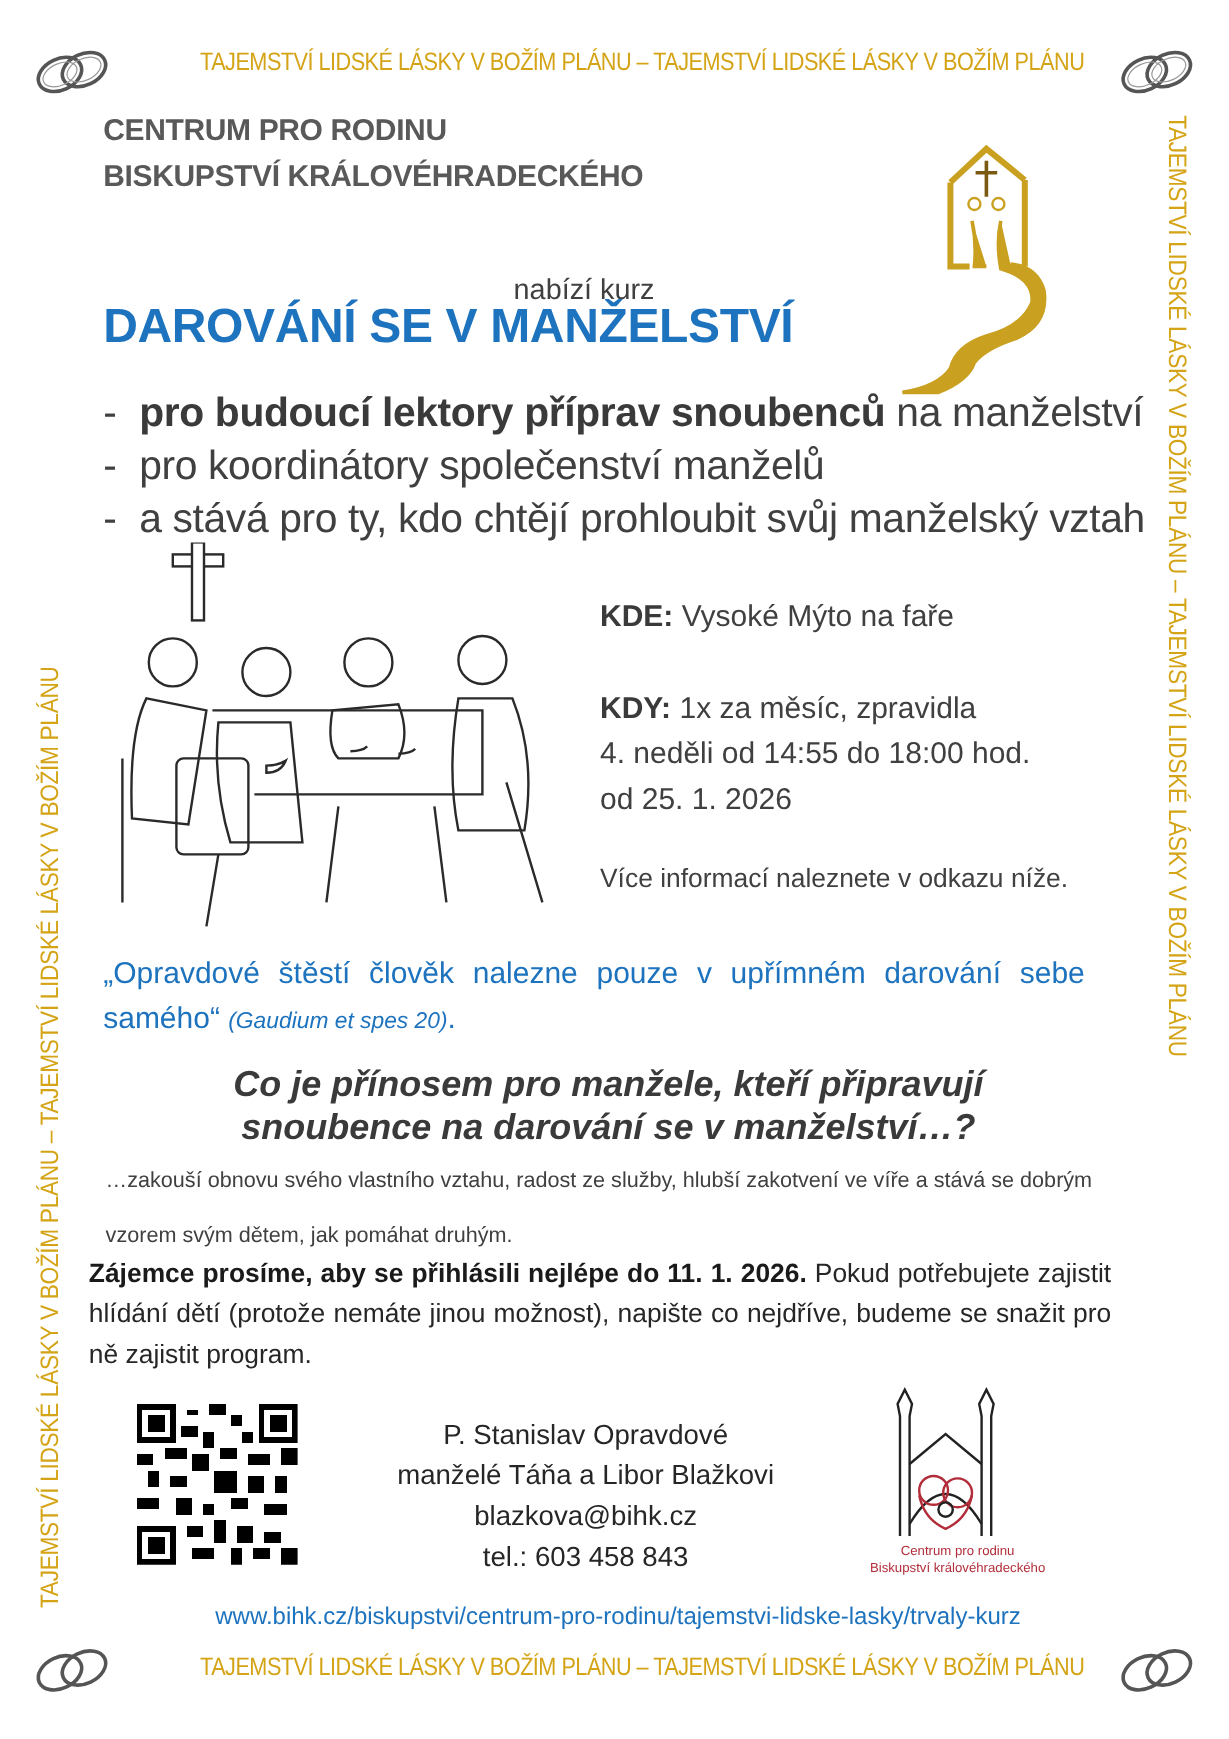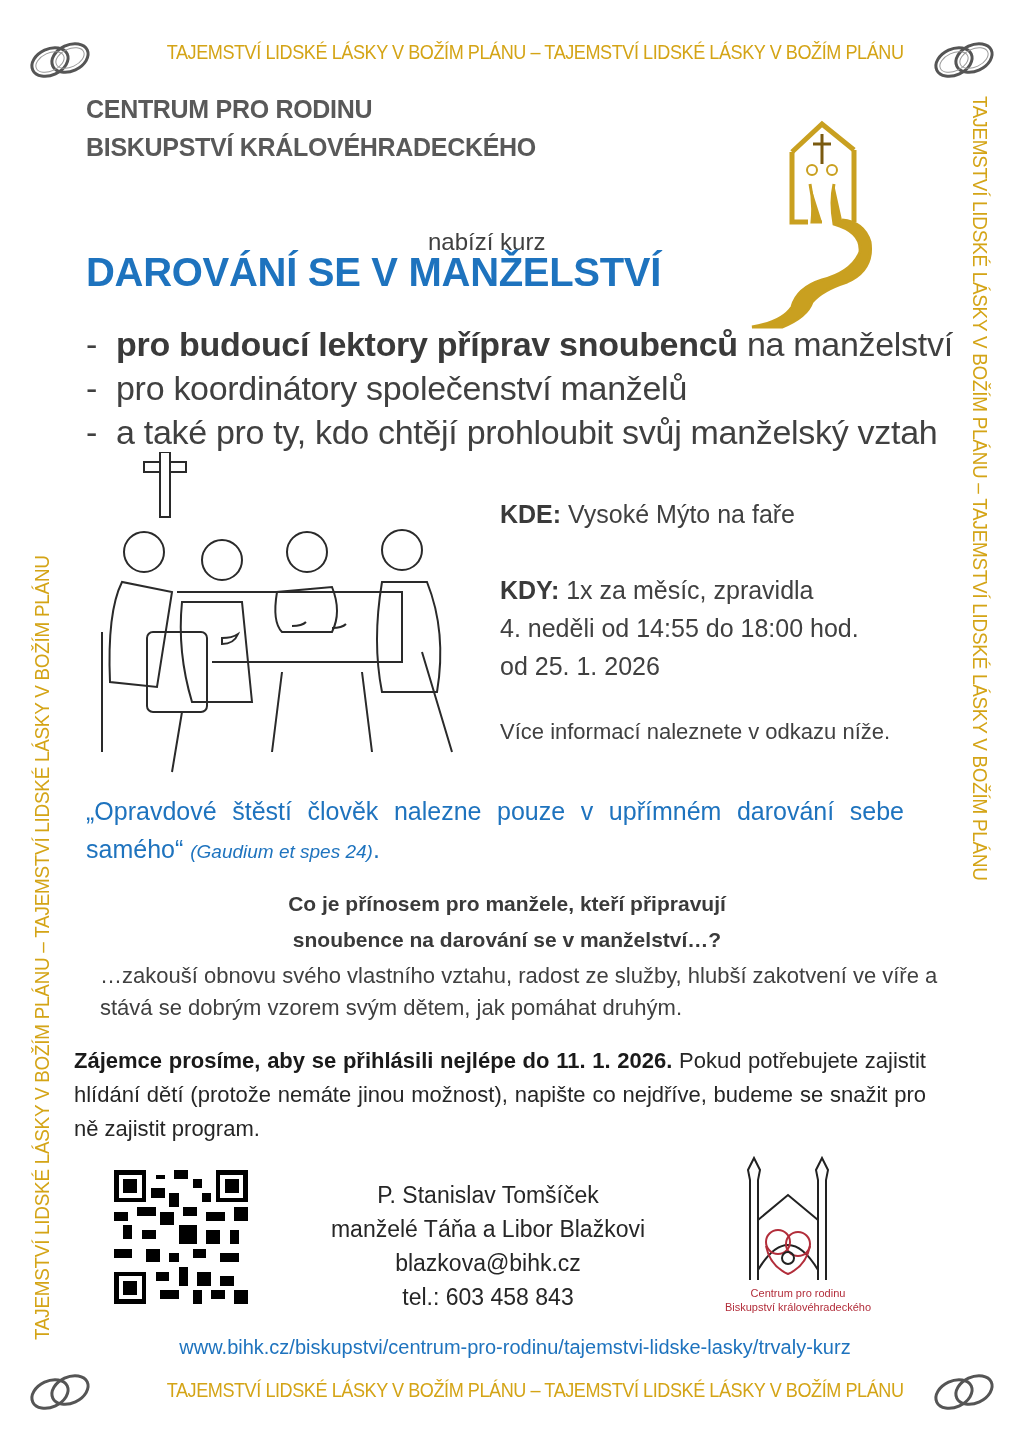--- a/index.html
+++ b/index.html
@@ -28,22 +28,22 @@
     .title { left: 86px; top: 250px; font-size: 40px; font-weight: bold; color: #1e73be; letter-spacing: -0.3px; }
     .bullets { left: 86px; top: 322px; font-size: 34px; color: #404040; line-height: 44px; letter-spacing: -0.3px; }
     .bullets .dash { display: inline-block; width: 30px; }
     .bullets b { color: #3a3a3a; }
     .illus { left: 82px; top: 452px; width: 400px; height: 330px; }
     .info { left: 500px; top: 495px; font-size: 25px; color: #404040; line-height: 38px; }
     .info b { color: #3a3a3a; }
     .info .small { font-size: 22px; margin-top: 28px; }
     .quote { left: 86px; top: 792px; width: 818px; font-size: 25px; color: #1e73be; line-height: 38px; text-align: justify; }
     .quote i { font-size: 19px; }
-    .question { left: 86px; top: 886px; width: 842px; text-align: center; font-size: 21px; font-weight: bold; color: #3a3a3a; line-height: 36px; }
-    .answer { left: 100px; top: 960px; width: 850px; font-size: 22px; color: #404040; line-height: 32px; }
+    .question { left: 86px; top: 886px; width: 842px; text-align: center; font-size: 30px; font-weight: bold; color: #3a3a3a; line-height: 36px; font-style: italic; }
+    .answer { left: 88px; top: 960px; width: 850px; font-size: 18px; color: #404040; line-height: 46px; }
     .register { left: 74px; top: 1044px; width: 852px; font-size: 22px; color: #262626; line-height: 34px; text-align: justify; }
     .register b { color: #1a1a1a; }
     .qr { left: 114px; top: 1170px; width: 134px; height: 134px; }
     .contact { left: 300px; top: 1178px; width: 376px; text-align: center; font-size: 23px; color: #262626; line-height: 34px; }
     .logo2 { left: 708px; top: 1150px; width: 180px; height: 170px; }
     .logo2-text { left: 706px; top: 1286px; width: 184px; text-align: center; font-size: 11px; color: #b22d3a; line-height: 14px; }
     .url { left: 110px; top: 1336px; width: 810px; text-align: center; font-size: 20px; color: #1e73be; }
   </style>
 </head>
 <body>
@@ -87,21 +87,21 @@
   <path d="M112 38 L112 110" fill="none" stroke="#c9a020" stroke-width="5"></path>
   <path d="M80 22 L80 52 M71 32 L89 32" stroke="#7a5a10" stroke-width="3"></path>
   <circle cx="70" cy="58" r="5" fill="none" stroke="#c9a020" stroke-width="2"></circle>
   <circle cx="90" cy="58" r="5" fill="none" stroke="#c9a020" stroke-width="2"></circle>
   <path d="M68 72 Q72 90 70 110 L80 110 M92 72 Q88 90 92 112 Q120 120 118 140 Q110 160 80 168 Q55 176 50 195 Q40 210 10 215 L40 215 Q65 205 70 190 Q80 178 105 170 Q132 158 128 130 Q122 110 100 108" fill="#c9a020" stroke="#c9a020" stroke-width="3"></path>
 </svg>
 
 <div class="abs bullets">
   <div><span class="dash">-</span><b>pro budoucí lektory příprav snoubenců</b><span> na manželství</span></div>
   <div><span class="dash">-</span><span>pro koordinátory společenství manželů</span></div>
-  <div><span class="dash">-</span><span>a také pro ty, kdo chtějí prohloubit svůj manželský vztah</span></div>
+  <div><span class="dash">-</span><span>a stává pro ty, kdo chtějí prohloubit svůj manželský vztah</span></div>
 </div>
 
 <svg class="abs illus" viewBox="0 0 400 330" fill="none" stroke="#2a2a2a" stroke-width="2">
   <rect x="62" y="10" width="42" height="10" fill="#fff"></rect>
   <rect x="78" y="0" width="10" height="65" fill="#fff"></rect>
   <path d="M95 140 L320 140 L320 210 L130 210"></path>
   <circle cx="62" cy="100" r="20"></circle>
   <path d="M40 130 Q25 160 28 230 L75 235 L90 140 Z"></path>
   <circle cx="140" cy="108" r="20"></circle>
   <path d="M100 150 Q95 200 110 250 L170 250 L160 150 Z"></path>
@@ -117,21 +117,21 @@
 <div class="abs info">
   <div><b>KDE:</b><span> Vysoké Mýto na faře</span></div>
   <div style="height:38px"></div>
   <div><b>KDY:</b><span> 1x za měsíc, zpravidla</span></div>
   <div>4. neděli od 14:55 do 18:00 hod.</div>
   <div>od 25. 1. 2026</div>
   <div class="small">Více informací naleznete v odkazu níže.</div>
 </div>
 
 <div class="abs quote">
-  <span>„Opravdové štěstí člověk nalezne pouze v upřímném darování sebe samého“</span> <i>(Gaudium et spes 24)</i><span>.</span>
+  <span>„Opravdové štěstí člověk nalezne pouze v upřímném darování sebe samého“</span> <i>(Gaudium et spes 20)</i><span>.</span>
 </div>
 
 <div class="abs question">
   <div>Co je přínosem pro manžele, kteří připravují</div>
   <div>snoubence na darování se v manželství…?</div>
 </div>
 <div class="abs answer">…zakouší obnovu svého vlastního vztahu, radost ze služby, hlubší zakotvení ve víře a stává se dobrým vzorem svým dětem, jak pomáhat druhým.</div>
 
 <div class="abs register">
   <b>Zájemce prosíme, aby se přihlásili nejlépe do 11. 1. 2026.</b><span> Pokud potřebujete zajistit hlídání dětí (protože nemáte jinou možnost), napište co nejdříve, budeme se snažit pro ně zajistit program.</span>
@@ -176,21 +176,21 @@
     <rect x="18" y="22" width="3" height="3"></rect>
       <rect x="23" y="23" width="3" height="2"></rect>
       <rect x="10" y="26" width="4" height="2"></rect>
     <rect x="17" y="26" width="2" height="3"></rect>
       <rect x="21" y="26" width="3" height="2"></rect>
       <rect x="26" y="26" width="3" height="3"></rect>
   </g>
 </svg>
 
 <div class="abs contact">
-  <div>P. Stanislav Tomšíček</div>
+  <div>P. Stanislav Opravdové</div>
   <div>manželé Táňa a Libor Blažkovi</div>
   <div>blazkova@bihk.cz</div>
   <div>tel.: 603 458 843</div>
 </div>
 
 <svg class="abs logo2" viewBox="0 0 180 170" fill="none">
   <path d="M42 130 L42 30 L40 20 L46 8 L52 20 L50 30 L50 130" stroke="#222" stroke-width="2"></path>
   <path d="M110 130 L110 30 L108 20 L114 8 L120 20 L118 30 L118 130" stroke="#222" stroke-width="2"></path>
   <path d="M50 70 L80 45 L110 70" stroke="#222" stroke-width="2"></path>
   <path d="M50 120 Q80 70 110 120" stroke="#222" stroke-width="2"></path>

